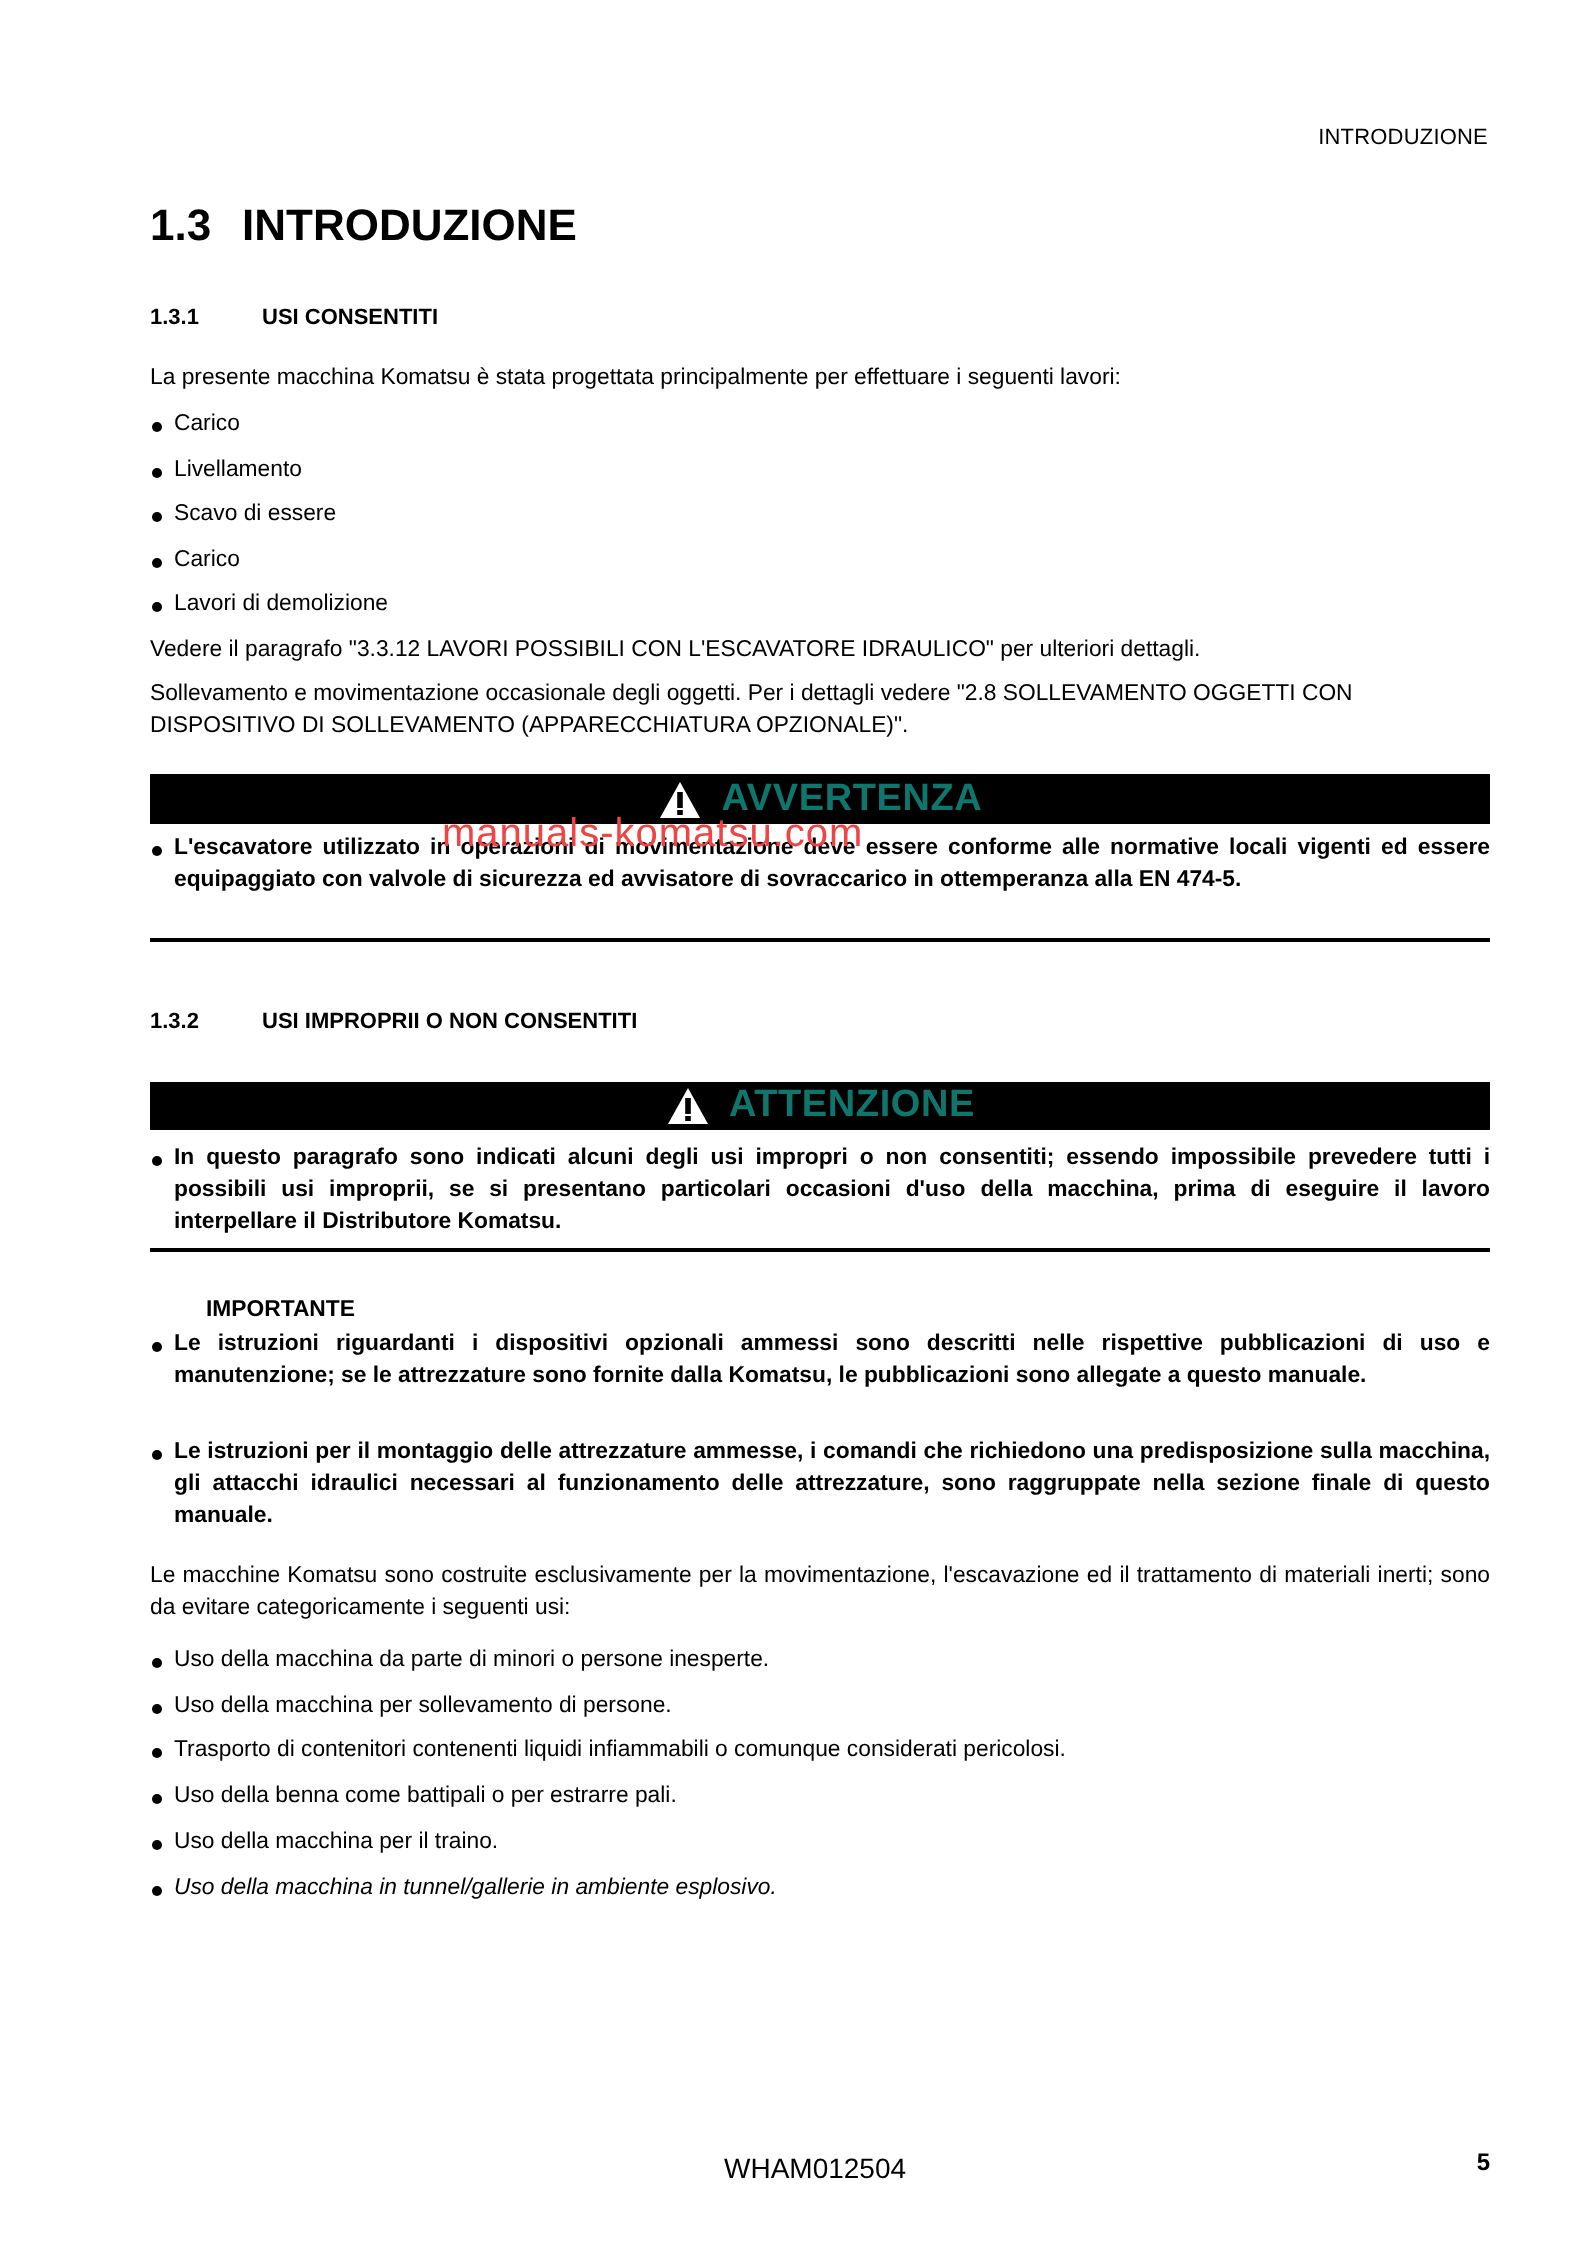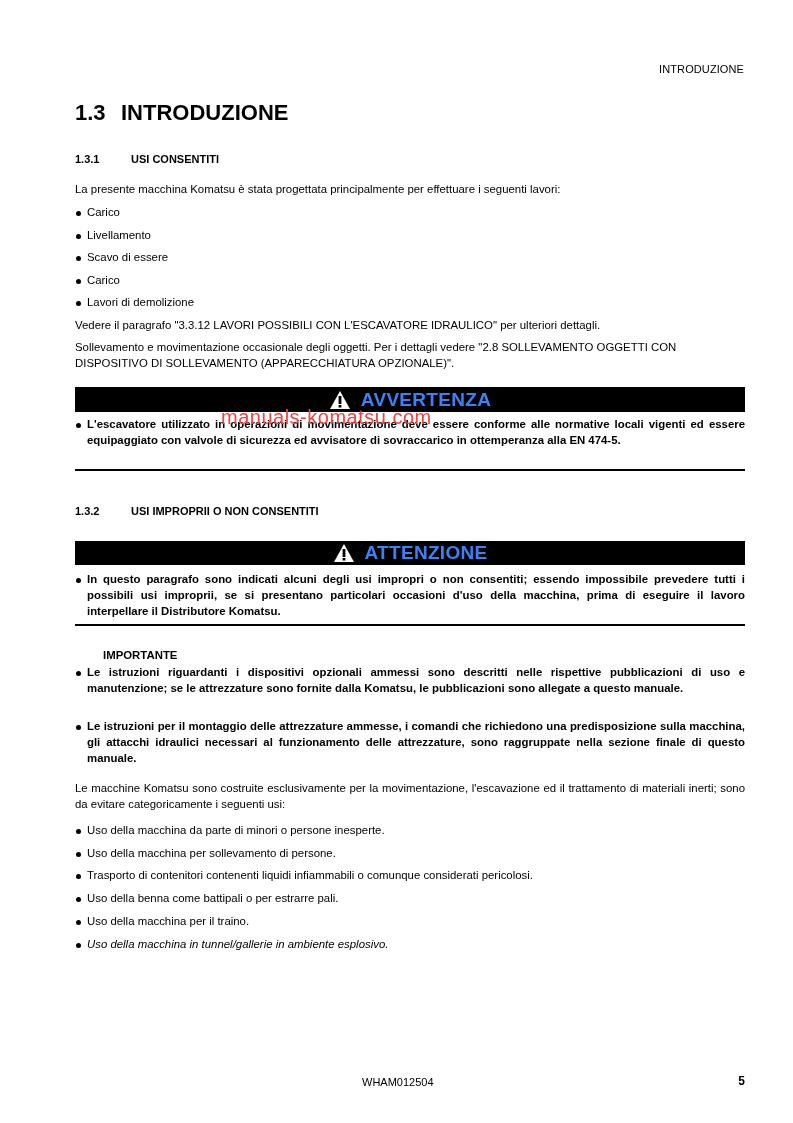--- a/index.html
+++ b/index.html
@@ -9,25 +9,25 @@
   .running-head { left: 560px; width: 184px; top: 63px; text-align: right; font-size: 11px; letter-spacing: 0.1px; }
   .h1 { left: 75px; top: 100px; font-size: 22px; font-weight: bold; white-space: nowrap; }
   .h1 .num { display: inline-block; width: 46px; }
   .h2 { left: 75px; font-size: 11px; font-weight: bold; white-space: nowrap; }
   .h2 .num { display: inline-block; width: 56px; }
   .p { left: 75px; width: 670px; font-size: 11.4px; line-height: 16px; }
   .bul { left: 75px; width: 670px; font-size: 11.4px; line-height: 16px; padding-left: 12px; box-sizing: border-box; }
   .bul::before { content: ""; position: absolute; left: 1px; top: 7px; width: 5px; height: 5px; border-radius: 50%; background: #000; }
   .bold { font-weight: bold; }
   .just { text-align: justify; }
-  .bar { left: 75px; width: 670px; background: #000; color: #3b82f6; display: flex; align-items: center; justify-content: center; font-weight: bold; font-size: 19px; letter-spacing: 0.3px; }
+  .bar { left: 75px; width: 670px; background: #000; color: #0f766e; display: flex; align-items: center; justify-content: center; font-weight: bold; font-size: 19px; letter-spacing: 0.3px; }
   .bar svg { margin-right: 10px; }
   .rule { left: 75px; width: 670px; height: 2px; background: #000; }
   .watermark { font-size: 20px; color: #ef4444; letter-spacing: 0.5px; white-space: nowrap; pointer-events: none; }
-  .footer-code { left: 362px; top: 1076px; font-size: 11px; }
+  .footer-code { left: 362px; top: 1076px; font-size: 14px; }
   .page-num { left: 730px; width: 15px; top: 1074px; font-size: 12px; font-weight: bold; text-align: right; }
 </style>
 </head>
 <body>
 
 <div class="abs running-head">INTRODUZIONE</div>
 
 <div class="abs h1">
   <span class="num">1.3</span><span>INTRODUZIONE</span>
 </div>

